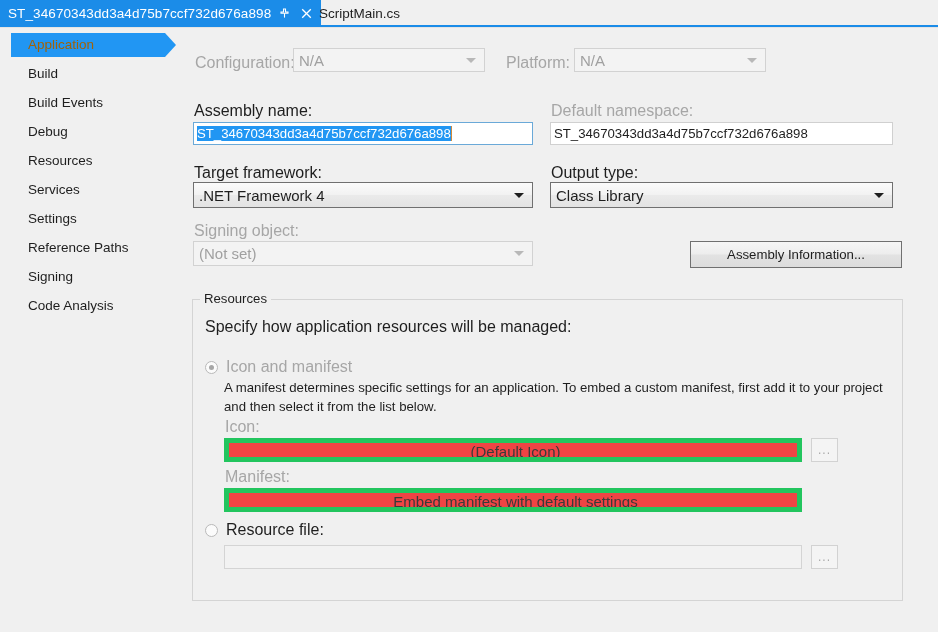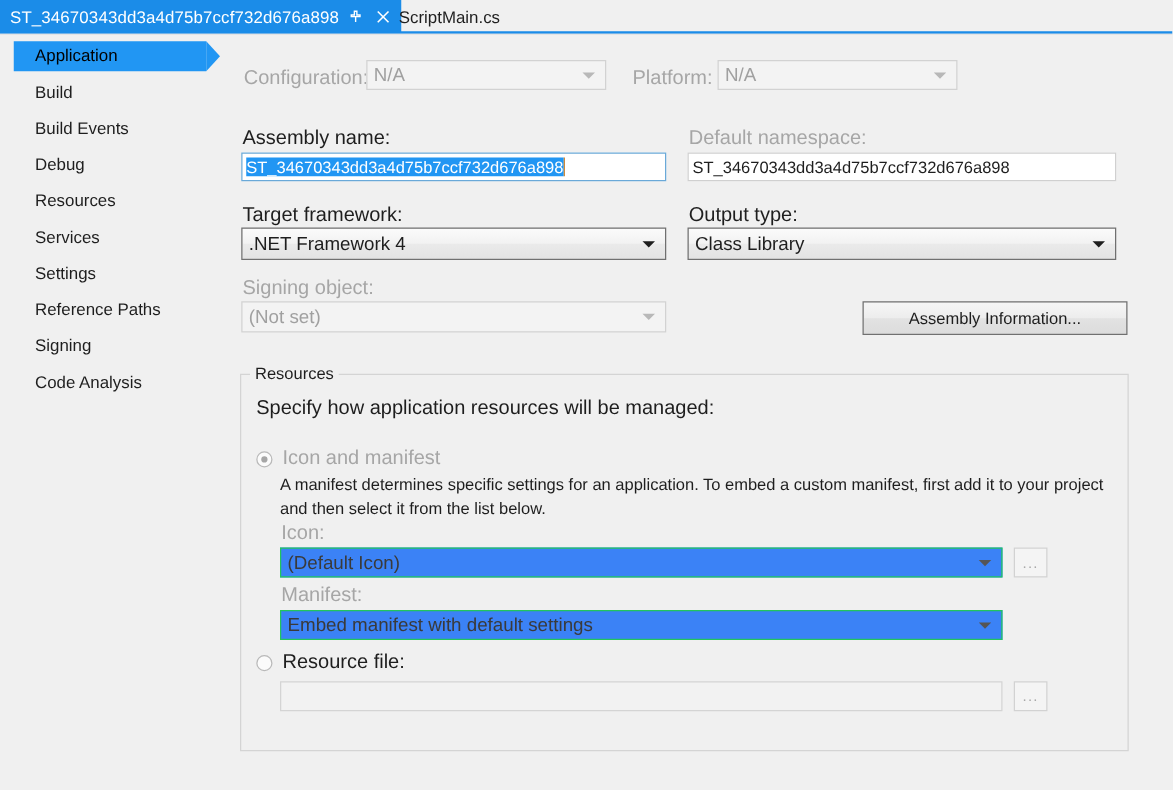--- a/index.html
+++ b/index.html
@@ -57,21 +57,21 @@
     width: 188px; height: 602px;
     background: #f0f0f0;
   }
   .side-item {
     position: relative;
     height: 29px; line-height: 29px;
     padding-left: 28px;
     font-size: 13.5px; color: #1e1e1e;
     white-space: nowrap;
   }
-  .side-item.selected { color: #000000; }
+  .side-item.selected { color: #a16207; }
   .side-item .sel-bg {
     position: absolute; left: 11px; top: 3px;
     width: 154px; height: 24px;
     background: #2196f3;
   }
   .side-item .sel-arrow {
     position: absolute; left: 165px; top: 3px;
     width: 0; height: 0;
     border-top: 12px solid transparent;
     border-bottom: 12px solid transparent;
@@ -125,23 +125,24 @@
   }
   
   .combo.disabled {
     border: 1px solid #d2d2d2;
     background: #f3f3f3;
     color: #a0a0a0;
   }
   .combo.disabled .arrow { border-top-color: #b8b8b8; }
   
   .combo.light {
-    border: 1px solid #22c55e;
-    background: #3b82f6;
+    border: 5px solid #22c55e;
+    background: #ef4444;
     color: #3a3a3a;
+    flex-direction: column;
   }
   .combo.light .arrow { border-top-color: #555; }
 
   
   .btn {
     border: 1px solid #707070;
     background: linear-gradient(to bottom, #f6f6f6 0%, #ededed 48%, #e2e2e2 52%, #dcdcdc 100%);
     display: flex; align-items: center; justify-content: center;
     font-size: 13.2px; color: #1e1e1e;
     white-space: nowrap;

